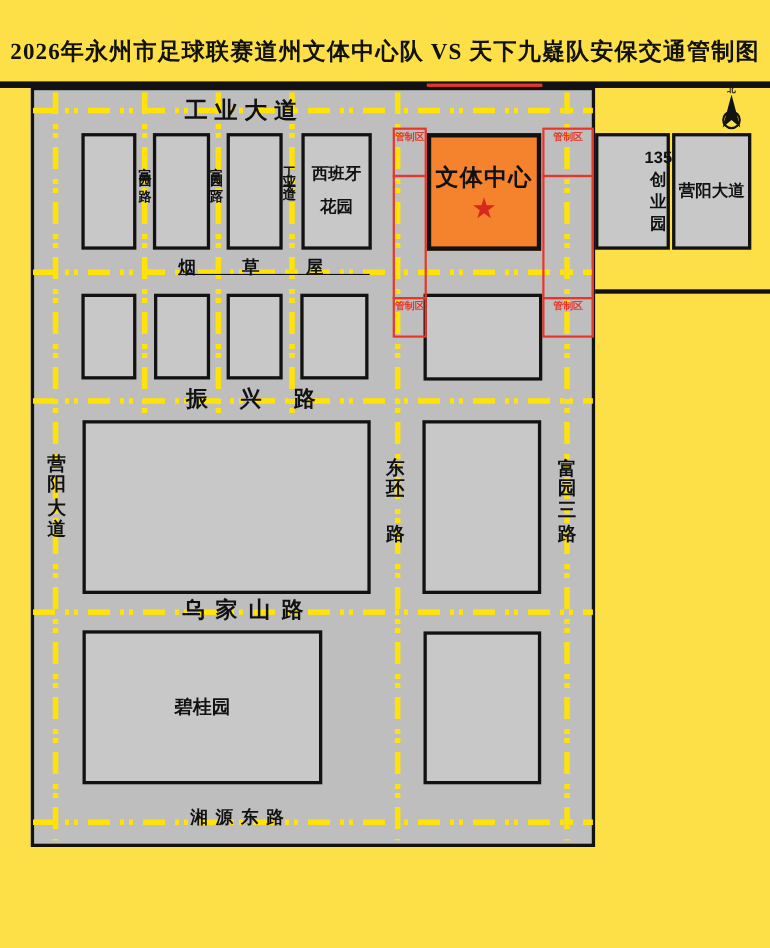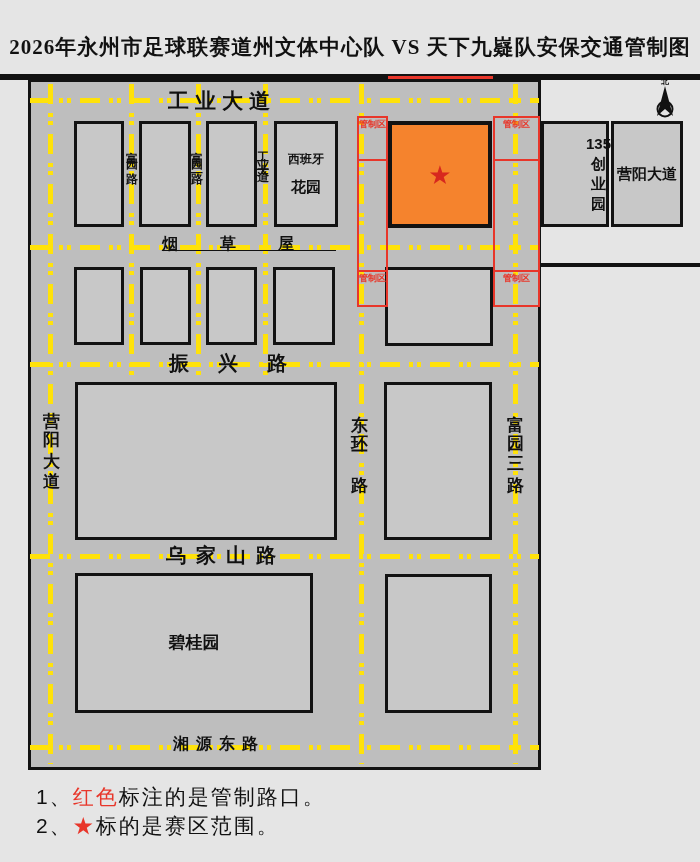--- a/index.html
+++ b/index.html
@@ -1,16 +1,16 @@
 <!DOCTYPE html>
 <html style="--map-bg: #bebebe; --block-fill: #c8c8c8; --outline: #121212; --venue-orange: #f5832d; --star-red: #d7281e; --control-red: #e8362a; --road-yellow: #ffe20a;"><head>
 <meta charset="utf-8">
 <style>
   html,body{margin:0;padding:0;background:#fff;}
-  .stage{position:relative;width:700px;height:862px;background:#e5e5e5;overflow:hidden;
+  .stage{position:relative;width:700px;height:862px;background:#fde047;overflow:hidden;
          font-family:"Liberation Sans",sans-serif;color:#111;}
   .title{position:absolute;left:0;top:33px;width:700px;text-align:center;
          font-family:"Liberation Serif",serif;font-weight:bold;font-size:21px;
          letter-spacing:1px;white-space:nowrap;}
   .top-bar{position:absolute;left:0;top:74px;width:700px;height:6px;background:var(--outline);z-index:4;}
   .map-area{position:absolute;left:28px;top:79px;width:513px;height:691px;
             background:var(--map-bg);border:3px solid var(--outline);box-sizing:border-box;z-index:1;}
   .ext-line{position:absolute;left:541px;top:263px;width:159px;height:4px;background:var(--outline);z-index:1;}
   .dash-h{position:absolute;height:5px;z-index:2;background:repeating-linear-gradient(90deg,
       var(--road-yellow) 0 20px,transparent 20px 29px,var(--road-yellow) 29px 33px,
@@ -59,43 +59,44 @@
       <div class="dash-v" style="left: 196px; top: 84px; height: 296px;"></div>
       <div class="dash-v" style="left: 263px; top: 84px; height: 296px;"></div>
       <div class="dash-v" style="left: 359px; top: 84px; height: 680px;"></div>
       <div class="dash-v" style="left: 513px; top: 84px; height: 680px;"></div>
     </div>
   <div id="block-layer">
       <div class="blk" style="left: 74px; top: 121px; width: 50px; height: 106px;"></div>
       <div class="blk" style="left: 139px; top: 121px; width: 52px; height: 106px;"></div>
       <div class="blk" style="left: 206px; top: 121px; width: 51px; height: 106px;"></div>
       <div class="blk" style="left: 274px; top: 121px; width: 64px; height: 106px;">
-        <span style="font-size: 12px;">西班牙</span>
+        <span style="font-size: 15px;">西班牙</span>
         <span style="font-size: 15px; margin-top: 10px;">花园</span>
       </div>
       <div class="blk" style="left: 541px; top: 121px; width: 68px; height: 106px;">
         <span style="font-size: 15px; padding-left: 47px;">135创业园</span>
       </div>
       <div class="blk" style="left: 611px; top: 121px; width: 72px; height: 106px;">
         <span style="font-size: 15px;">营阳大道</span>
       </div>
       <div class="blk" style="left: 74px; top: 267px; width: 50px; height: 78px;"></div>
       <div class="blk" style="left: 140px; top: 267px; width: 51px; height: 78px;"></div>
       <div class="blk" style="left: 206px; top: 267px; width: 51px; height: 78px;"></div>
       <div class="blk" style="left: 273px; top: 267px; width: 62px; height: 78px;"></div>
       <div class="blk" style="left: 385px; top: 267px; width: 108px; height: 79px;"></div>
       <div class="blk" style="left: 75px; top: 382px; width: 262px; height: 158px;"></div>
       <div class="blk" style="left: 384px; top: 382px; width: 108px; height: 158px;"></div>
-      <div class="blk" style="left: 75px; top: 573px; width: 238px; height: 140px;">
+      <div class="blk" style="left: 75px; top: 573px; width: 218px; height: 140px;">
         <span style="font-size: 17px;">碧桂园</span>
       </div>
       <div class="blk" style="left: 385px; top: 574px; width: 107px; height: 139px;"></div>
     </div>
 
   <div class="venue">
+    <span class="vlab">文体中心</span>
     <span class="star">★</span>
   </div>
 
   <div id="label-layer">
       <div class="rlabel" style="left: 168px; top: 90px; font-size: 21px; letter-spacing: 6px;">工业大道</div>
       <div class="rlabel" style="left: 162px; top: 236px; font-size: 16px; letter-spacing: 42px; text-decoration: underline;">烟草屋</div>
       <div class="rlabel" style="left: 169px; top: 353px; font-size: 20px; letter-spacing: 29px;">振兴路</div>
       <div class="rlabel" style="left: 166px; top: 545px; font-size: 20px; letter-spacing: 10px;">乌家山路</div>
       <div class="rlabel" style="left: 173px; top: 736px; font-size: 16px; letter-spacing: 7px;">湘源东路</div>
       <div class="vlabel" style="left: 43px; top: 398px; font-size: 17px; letter-spacing: 20px;">营阳大道</div>
@@ -124,17 +125,13 @@
     </div>
 
   <div class="compass">
     <span class="nchar">北</span>
     <svg width="30" height="34" viewBox="0 0 30 34">
       <polygon points="15,0 7,30 15,23 23,30" fill="#121212"></polygon>
       <circle cx="15" cy="23" r="7.5" fill="none" stroke="#121212" stroke-width="2"></circle>
     </svg>
   </div>
 
-  <div class="legend" id="legend">
-      <div><span>1、</span><span class="red">红色</span><span>标注的是管制路口。</span></div>
-      <div><span>2、</span><span class="red">★</span><span>标的是赛区范围。</span></div>
-    </div>
 </div>
 
 </body></html>

